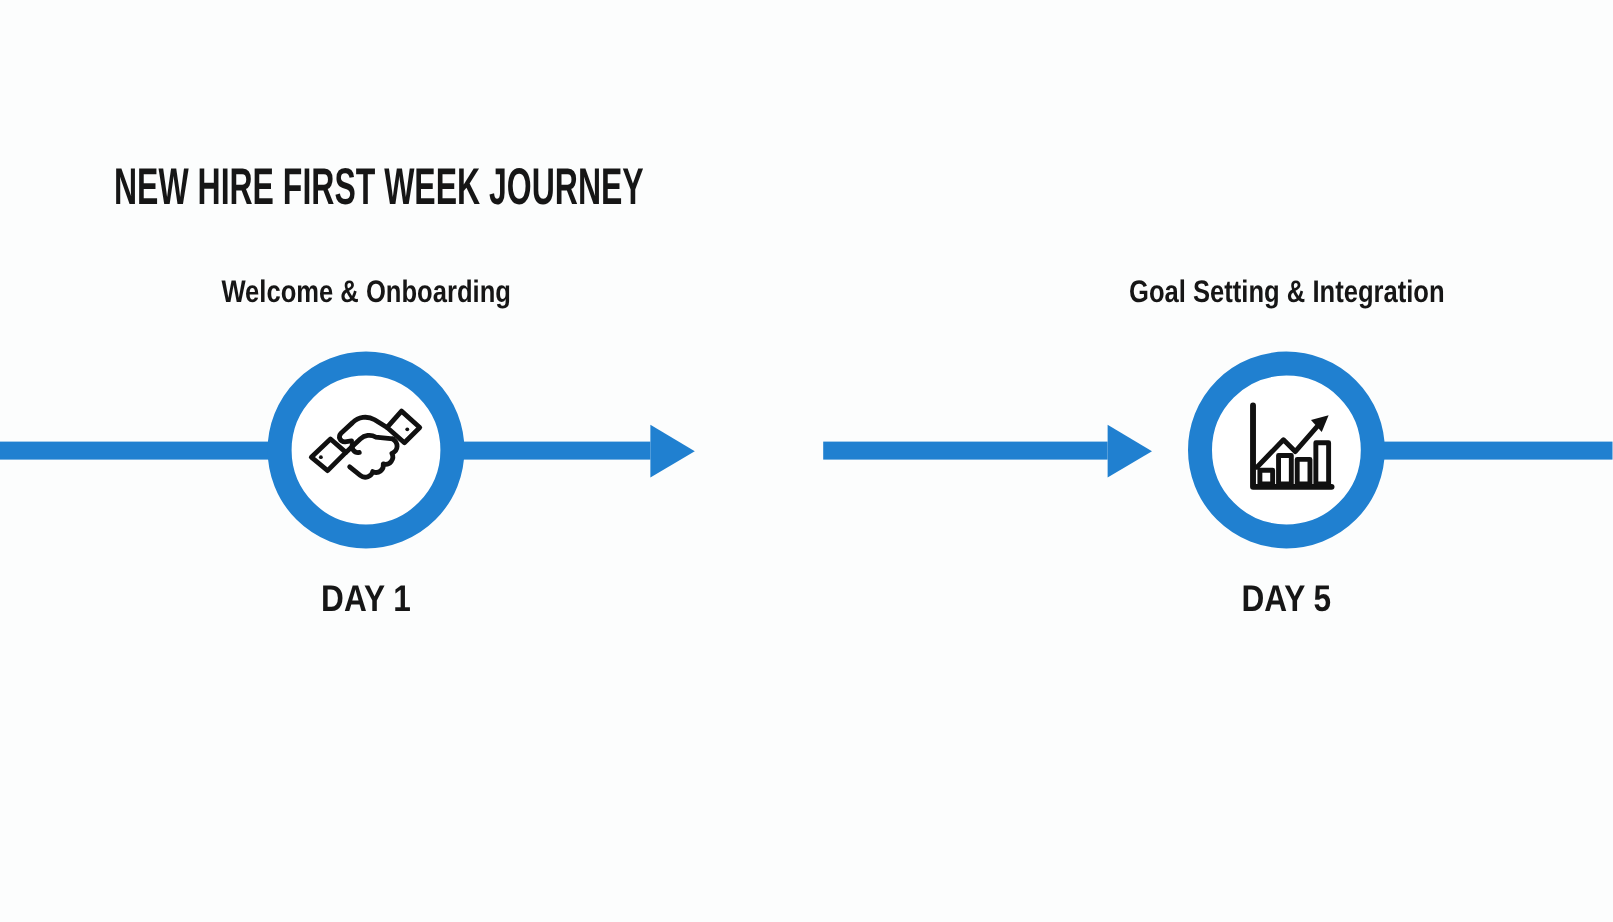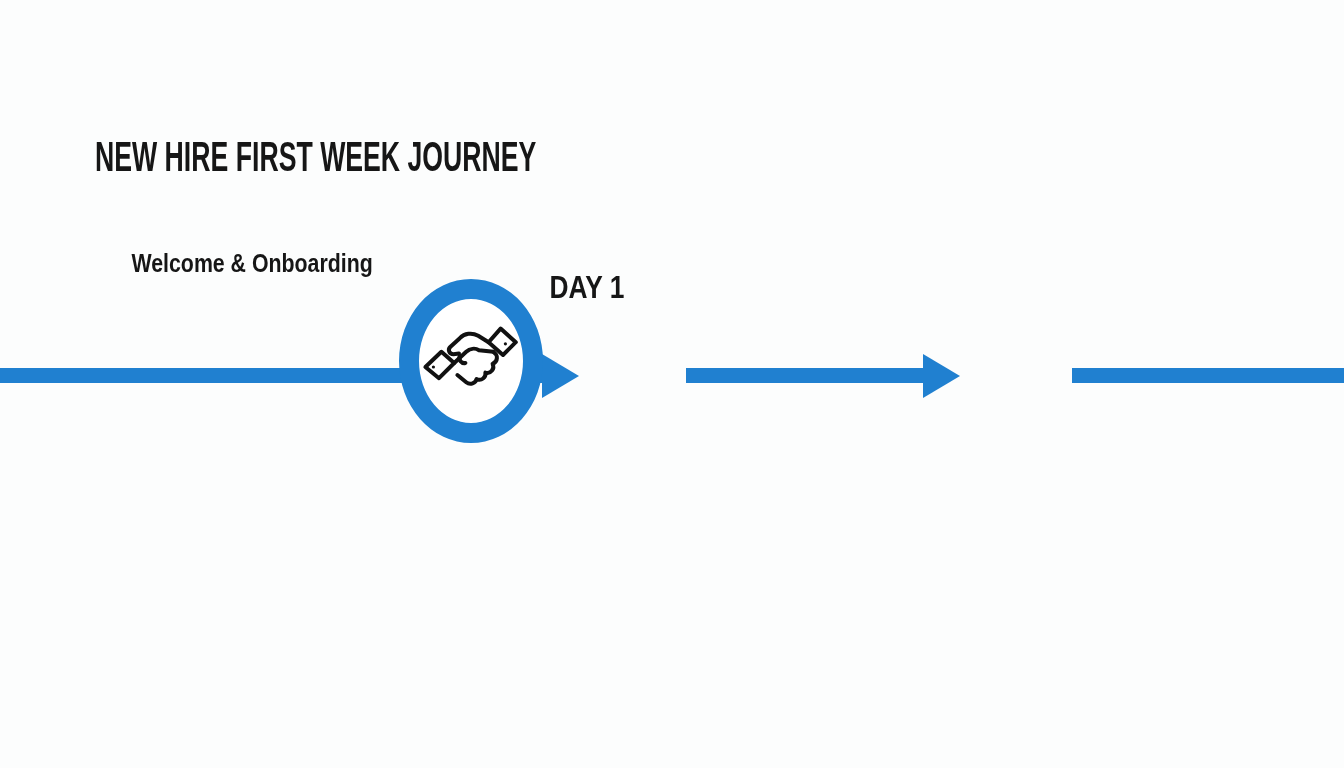--- a/index.html
+++ b/index.html
@@ -53,23 +53,23 @@
   }
   .head-a1 { left: 542px; }
   .head-a2 { left: 923px; }
   
   .step {
     position: absolute;
     top: 226px;
     width: 400px;
     height: 300px;
     display: flex;
-    flex-direction: row;
+    flex-direction: column;
+    align-items: center;
     z-index: 2;
-    margin-top: 20px;
   }
   .step-1 { left: 105px; }
   .step-2 { left: 486px; }
   .step-3 { left: 872px; }
   .step-label {
     font-size: 26px;
     font-weight: 700;
     white-space: nowrap;
     transform: scaleX(0.82);
     color: var(--text);
@@ -124,14 +124,31 @@
           <path d="M44,55 L59,41 C63.5,37 70,36 75,39 L93,41"></path>
           <path d="M93,41 C99,45 99,53 92,56 C95,62 90,69 83,67 C84,73 78,78 72,75 C71,80 64,83 59,79 L48,70"></path>
           <path d="M51,46 C49,51 53,56 58,55"></path>
         </svg>
       </span>
     </div>
     <div class="day-label">DAY 1</div>
   </div>
 
 
+  <div class="step step-3">
+    <div class="step-label">Goal Setting &amp; Integration</div>
+    <div class="step-circle">
+      <span>
+        <svg width="90" height="90" viewBox="0 0 110 110" fill="none" stroke="currentColor" stroke-width="5" stroke-linecap="round" stroke-linejoin="round">
+          <path d="M21,12 V95 H101" stroke-width="6"></path>
+          <rect x="28" y="78" width="13" height="14"></rect>
+          <rect x="47" y="63" width="13" height="29"></rect>
+          <rect x="66" y="67" width="13" height="25"></rect>
+          <rect x="85" y="50" width="13" height="42"></rect>
+          <path d="M25,75 L52,47 L64,59 L86,34"></path>
+          <polygon points="98,22 80,27 91,39" fill="currentColor" stroke="none"></polygon>
+        </svg>
+      </span>
+    </div>
+    <div class="day-label">DAY 5</div>
+  </div>
 
 </div>
 
 </body></html>

